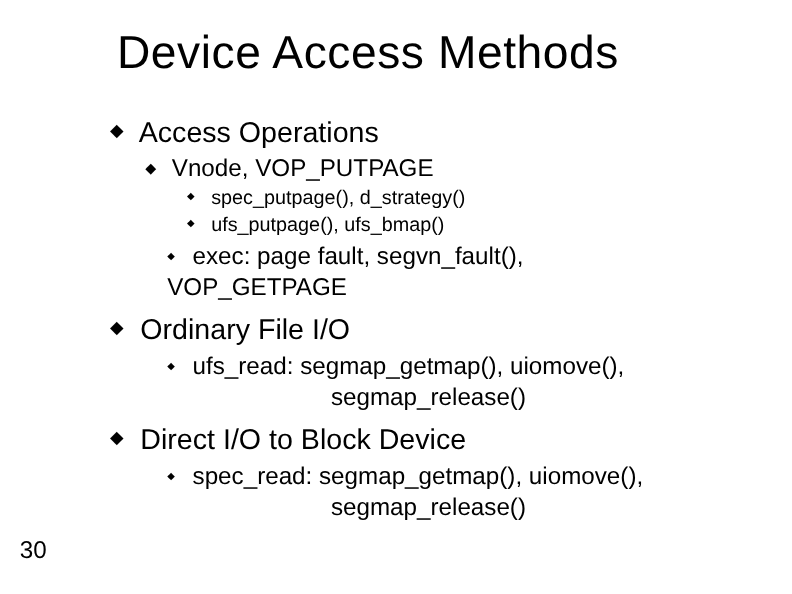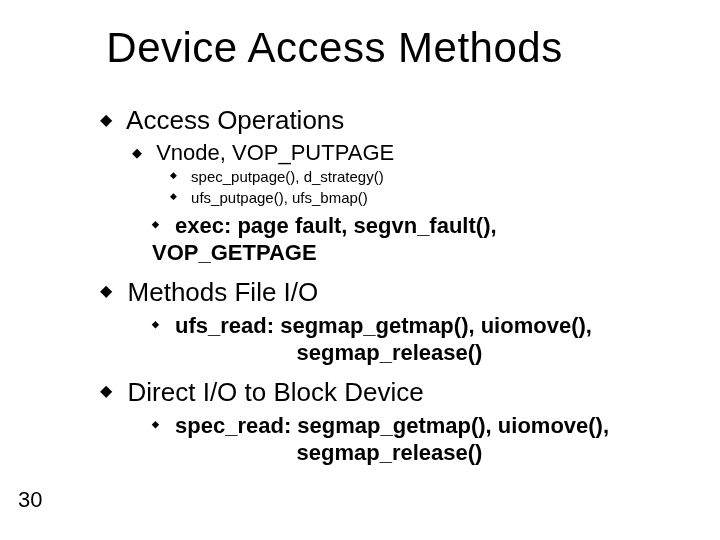--- a/index.html
+++ b/index.html
@@ -39,33 +39,32 @@
     margin-top: 10px;
     margin-bottom: 2px;
   }
   .l2 {
     font-size: 22px;
     margin-left: 32px;
     margin-top: 4px;
     margin-bottom: 2px;
   }
   .l3 {
-    font-size: 15px;
+    font-size: 18px;
     margin-left: 70px;
     margin-top: 2px;
     margin-bottom: 2px;
     line-height: 1.25;
   }
   .l3b {
     font-size: 22px;
     margin-left: 52px;
     margin-top: 4px;
     margin-bottom: 2px;
     line-height: 1.25;
-    font-weight: bold;
   }
   .l3b .cont {
     display: block;
     margin-left: -12px;
     text-align: center;
   }
   .bullet-l1::before {
     content: "◆";
     font-size: 16px;
     display: inline-block;
@@ -128,21 +127,21 @@
     </div>
     <div class="l3 bullet-l3">
       <span>ufs_putpage(), ufs_bmap()</span>
     </div>
 
     <div class="l3b bullet-l3b">
       <span>exec: page fault, segvn_fault(), VOP_GETPAGE</span>
     </div>
 
     <div class="l1 bullet-l1">
-      <span>Methods File I/O</span>
+      <span>Ordinary File I/O</span>
     </div>
     <div class="l3b bullet-l3b">
       <span>ufs_read: segmap_getmap(), uiomove(),</span>
       <span class="cont">segmap_release()</span>
     </div>
 
     <div class="l1 bullet-l1">
       <span>Direct I/O to Block Device</span>
     </div>
     <div class="l3b bullet-l3b">

